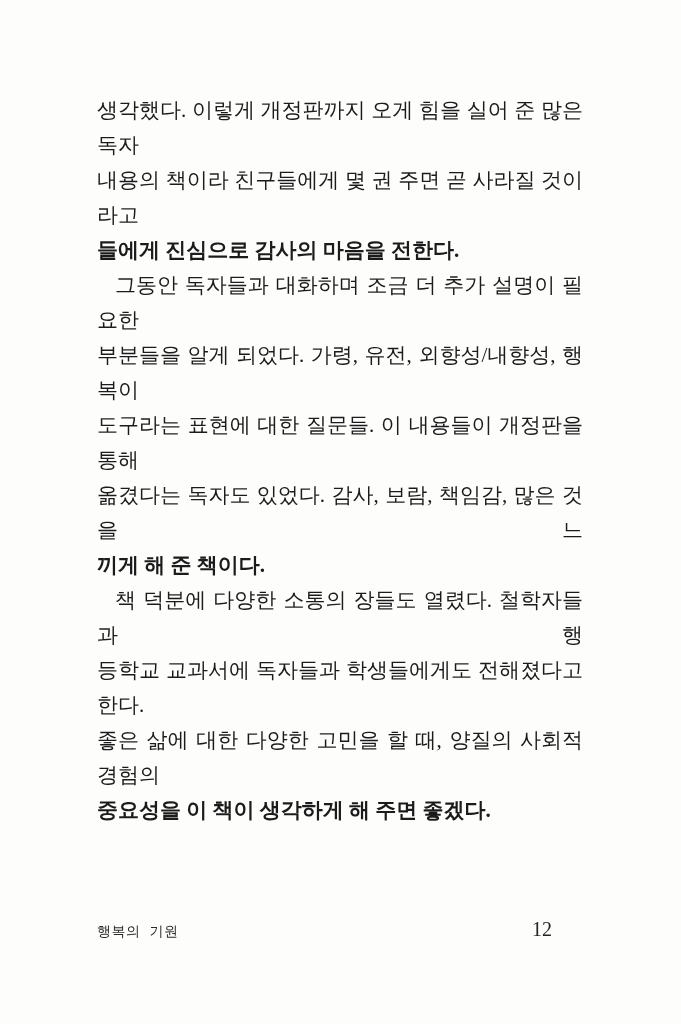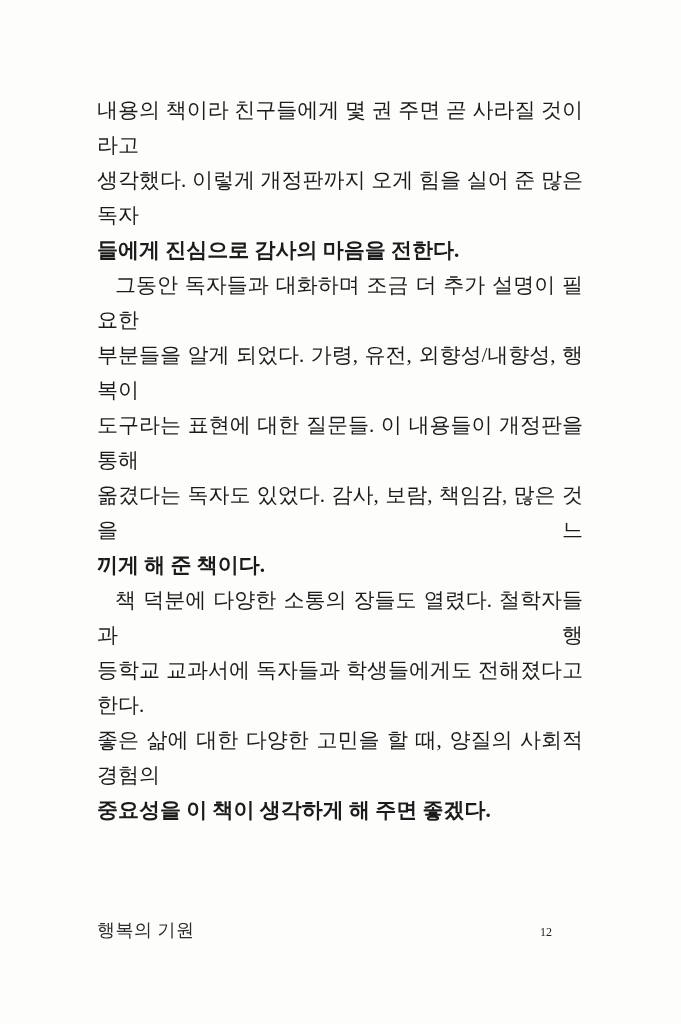--- a/index.html
+++ b/index.html
@@ -37,42 +37,42 @@
   .footer {
     position: absolute;
     left: 97px;
     top: 918px;
     width: 486px;
     display: flex;
     justify-content: space-between;
     align-items: baseline;
   }
   .footer-title {
-    font-family: Liberation Serif, serif;
-    font-size: 18px;
+    font-family: Liberation Mono, monospace;
+    font-size: 14px;
     color: #2a2a2a;
     letter-spacing: 0.5px;
   }
   .footer-page {
     font-family: "Liberation Serif", "DejaVu Serif", serif;
-    font-size: 12px;
+    font-size: 20px;
     color: #222222;
     margin-right: 31px;
   }
 </style>
 </head>
 <body>
 
 <div class="page">
 
   <div class="text-block">
     <div id="paragraphs">
         <div class="para">
+          <div class="line">생각했다. 이렇게 개정판까지 오게 힘을 실어 준 많은 독자</div>
           <div class="line">내용의 책이라 친구들에게 몇 권 주면 곧 사라질 것이라고</div>
-          <div class="line">생각했다. 이렇게 개정판까지 오게 힘을 실어 준 많은 독자</div>
           <div class="line last">들에게 진심으로 감사의 마음을 전한다.</div>
         </div>
         <div class="para indent">
           <div class="line">그동안 독자들과 대화하며 조금 더 추가 설명이 필요한</div>
           <div class="line">부분들을 알게 되었다. 가령, 유전, 외향성/내향성, 행복이</div>
           <div class="line">도구라는 표현에 대한 질문들. 이 내용들이 개정판을 통해</div>
           <div class="line">옮겼다는 독자도 있었다. 감사, 보람, 책임감, 많은 것을 느</div>
           <div class="line last">끼게 해 준 책이다.</div>
         </div>
         <div class="para indent">

